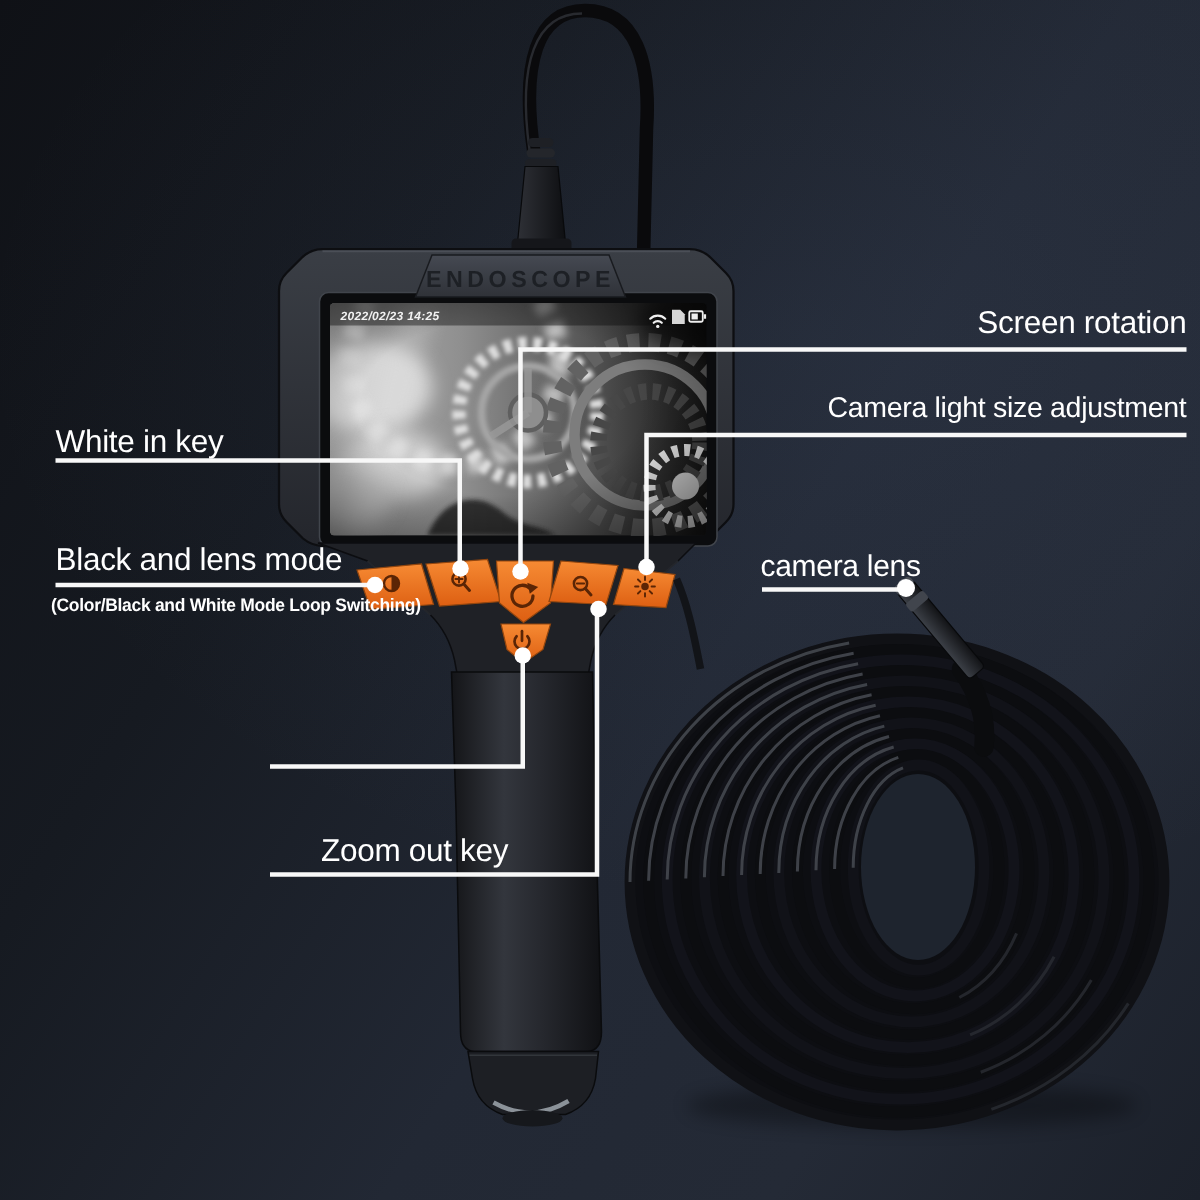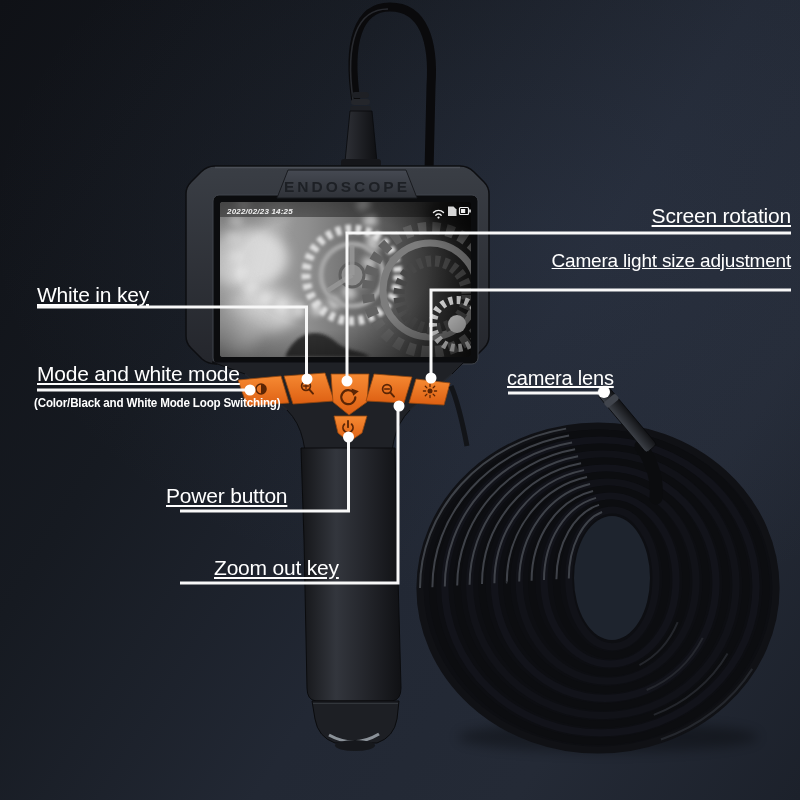--- a/index.html
+++ b/index.html
@@ -6,21 +6,21 @@
   .stage{
     position:relative;width:800px;height:800px;overflow:hidden;
     font-family:"Liberation Sans",sans-serif;
     background:
       radial-gradient(900px 620px at 68% 28%, rgba(96,116,156,.10), rgba(0,0,0,0) 62%),
       linear-gradient(122deg,#0f1116 0%,#161a21 30%,#222834 58%,#242a36 78%,#1c212b 100%);
   }
   .stage svg{position:absolute;left:0;top:0;}
   .lbl{
     position:absolute;color:#fff;font-size:21px;line-height:1.1;
-    white-space:nowrap;letter-spacing:-0.2px;text-decoration:underline;
+    white-space:nowrap;letter-spacing:-0.2px;
   }
   .lbl.sz19{font-size:19px;}
   .lbl.sz20{font-size:20px;text-align:right;}
   .sub{
     position:absolute;color:#fff;font-size:12px;font-weight:700;
     white-space:nowrap;letter-spacing:-0.2px;transform:scaleX(.97);transform-origin:left;
   }
   .brand-text{font-weight:700;font-size:15.5px;letter-spacing:3px;fill:#1d2025;}
   .ts-text{font-weight:700;font-style:italic;font-size:8px;fill:#f2f2f2;letter-spacing:.2px;}
 </style>
@@ -263,20 +263,19 @@
     <circle cx="431" cy="378" r="5.5"></circle>
     <circle cx="307" cy="379" r="5.5"></circle>
     <circle cx="250" cy="390" r="5.5"></circle>
     <circle cx="348.5" cy="437" r="5.5"></circle>
     <circle cx="399" cy="406" r="5.5"></circle>
     <circle cx="604" cy="392" r="6"></circle>
   </g>
 </svg>
 
 <div class="lbl" style="right:9px;top:204px;">Screen rotation</div>
-<div class="lbl sz19" style="right:9px;top:251px;">Camera light size adjustment</div>
+<div class="lbl sz19" style="right:9px;top:263px;">Camera light size adjustment</div>
 <div class="lbl" style="left:37px;top:283px;">White in key</div>
-<div class="lbl" style="left:37px;top:362px;">Mode and white mode</div>
+<div class="lbl" style="left:37px;top:362px;">Black and lens mode</div>
 <div class="sub" style="left:34px;top:396px;">(Color/Black and White Mode Loop Switching)</div>
-<div class="lbl" style="left:166px;top:484px;">Power button</div>
 <div class="lbl" style="left:166px;top:556px;margin-left:48px;">Zoom out key</div>
 <div class="lbl sz20" style="left:507px;top:367px;">camera lens</div>
 </div>
 
 </body></html>

